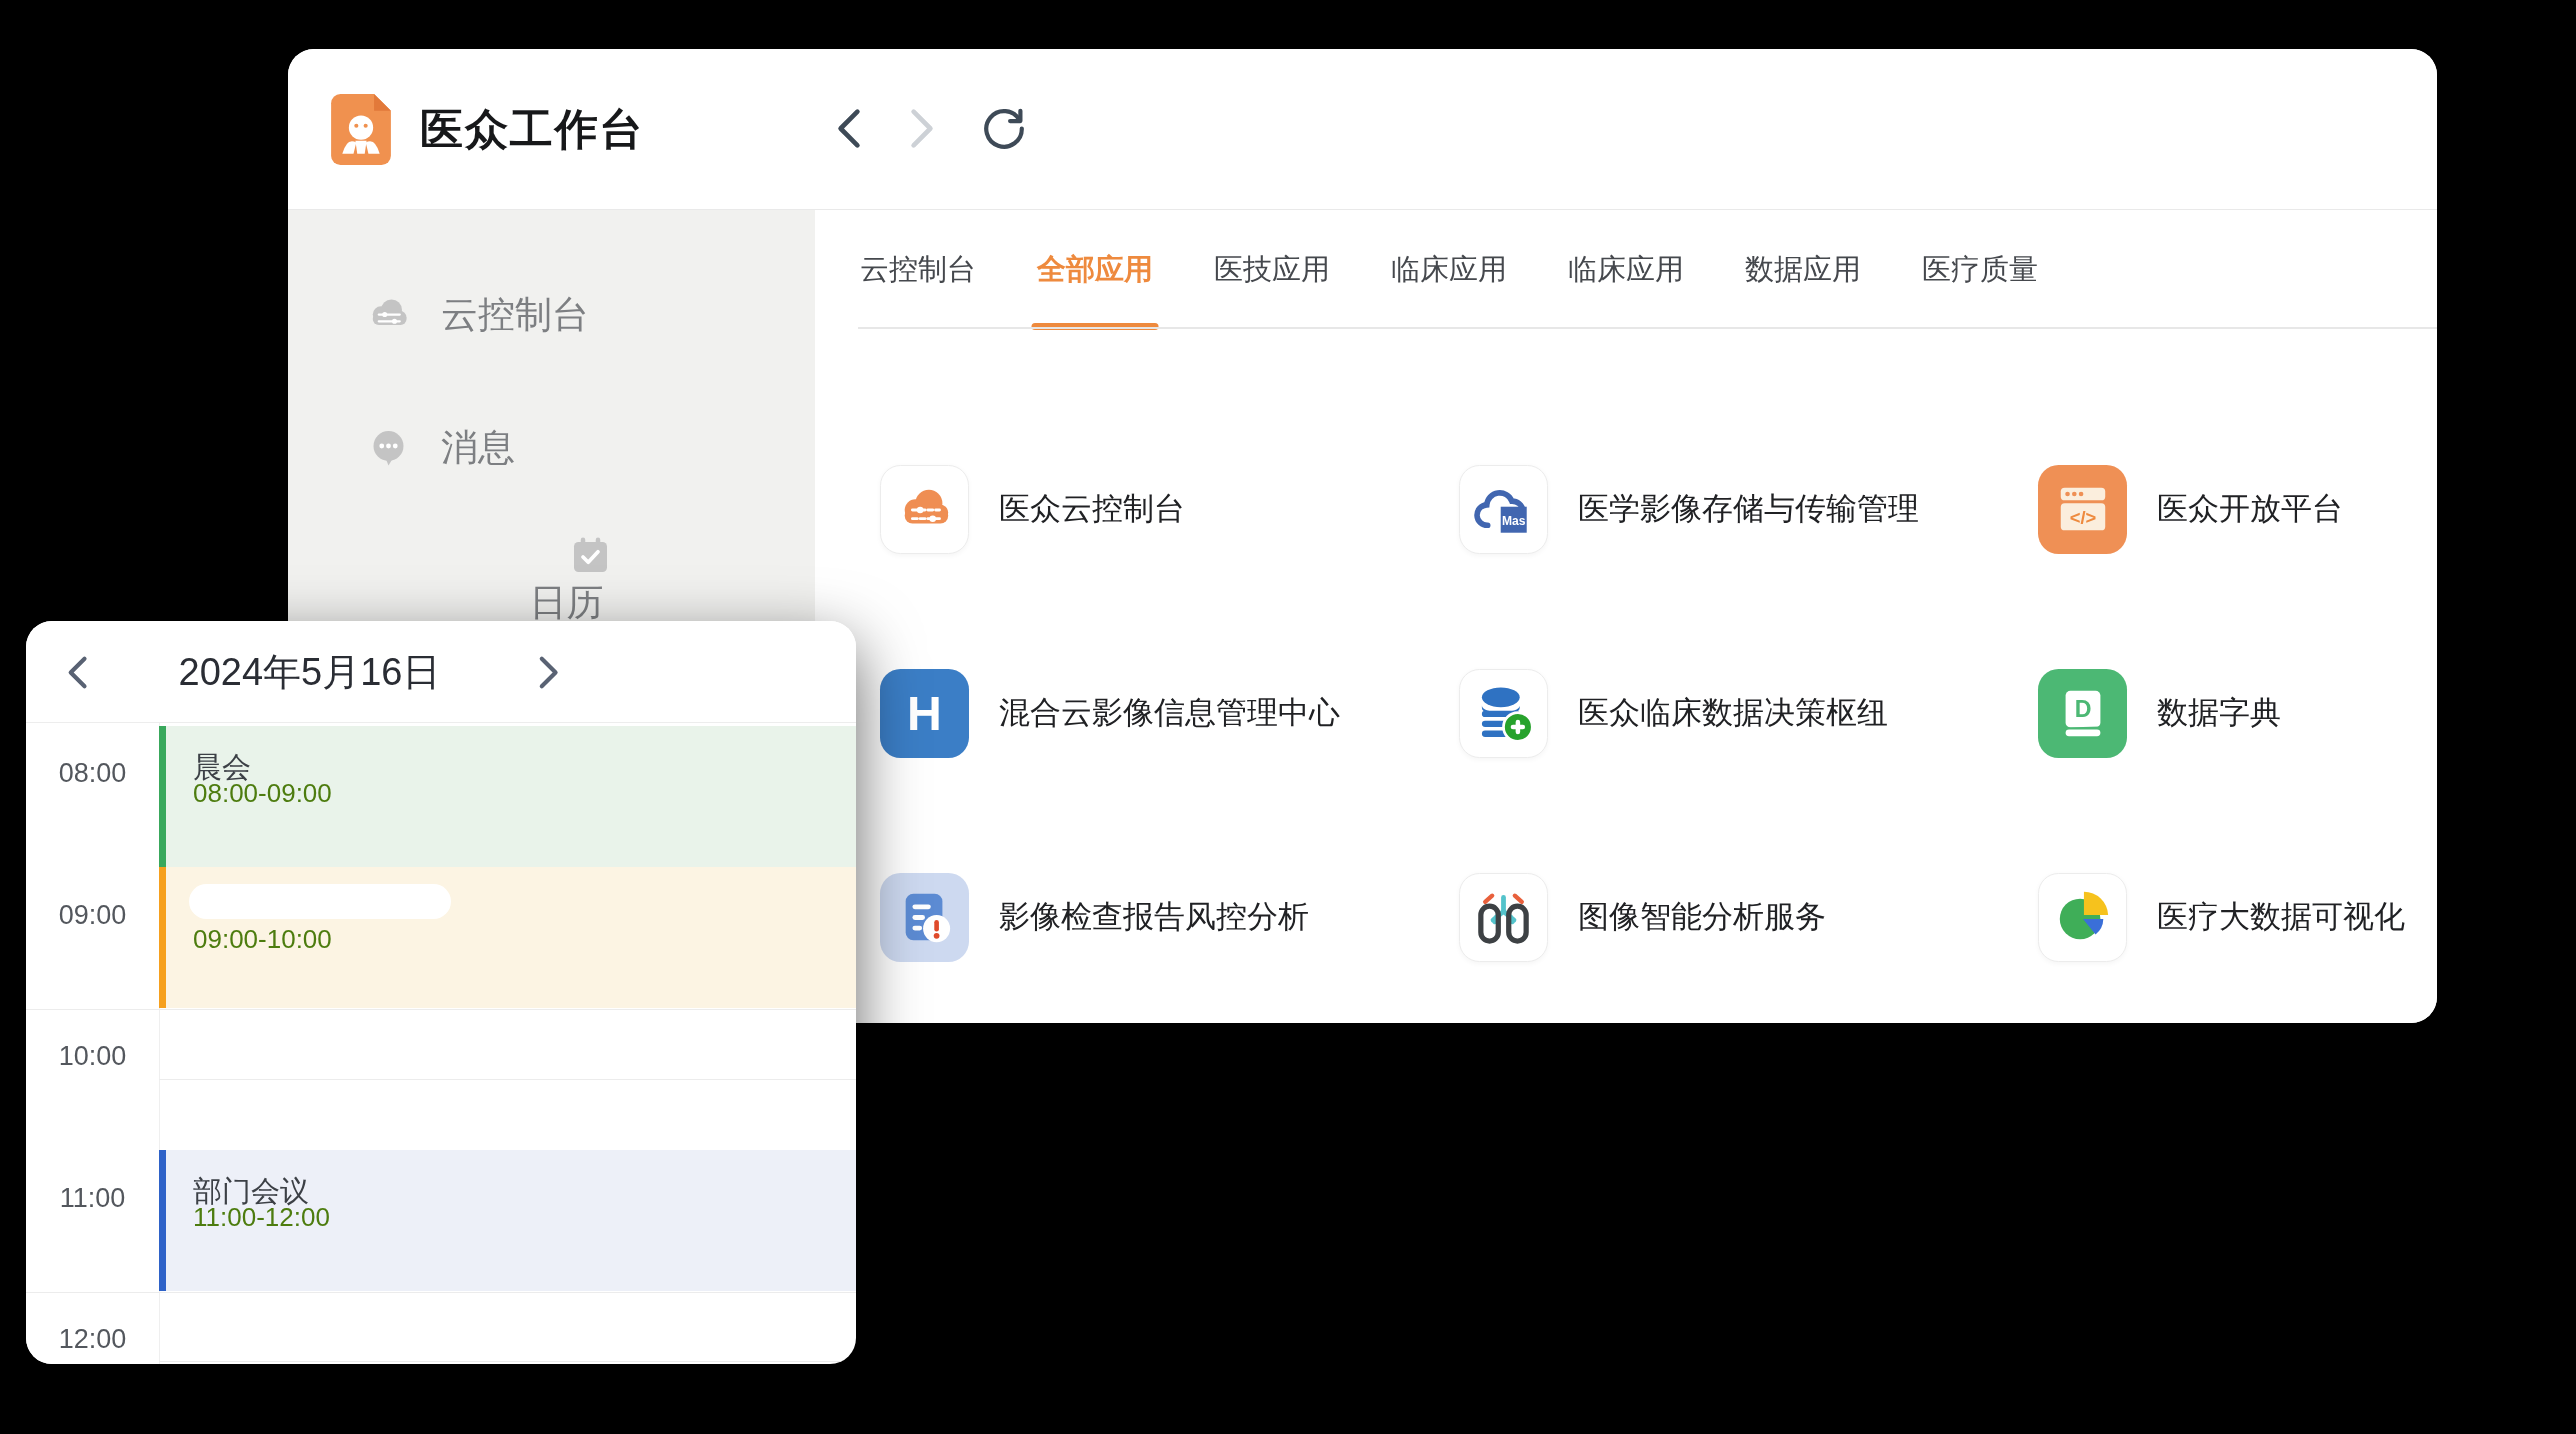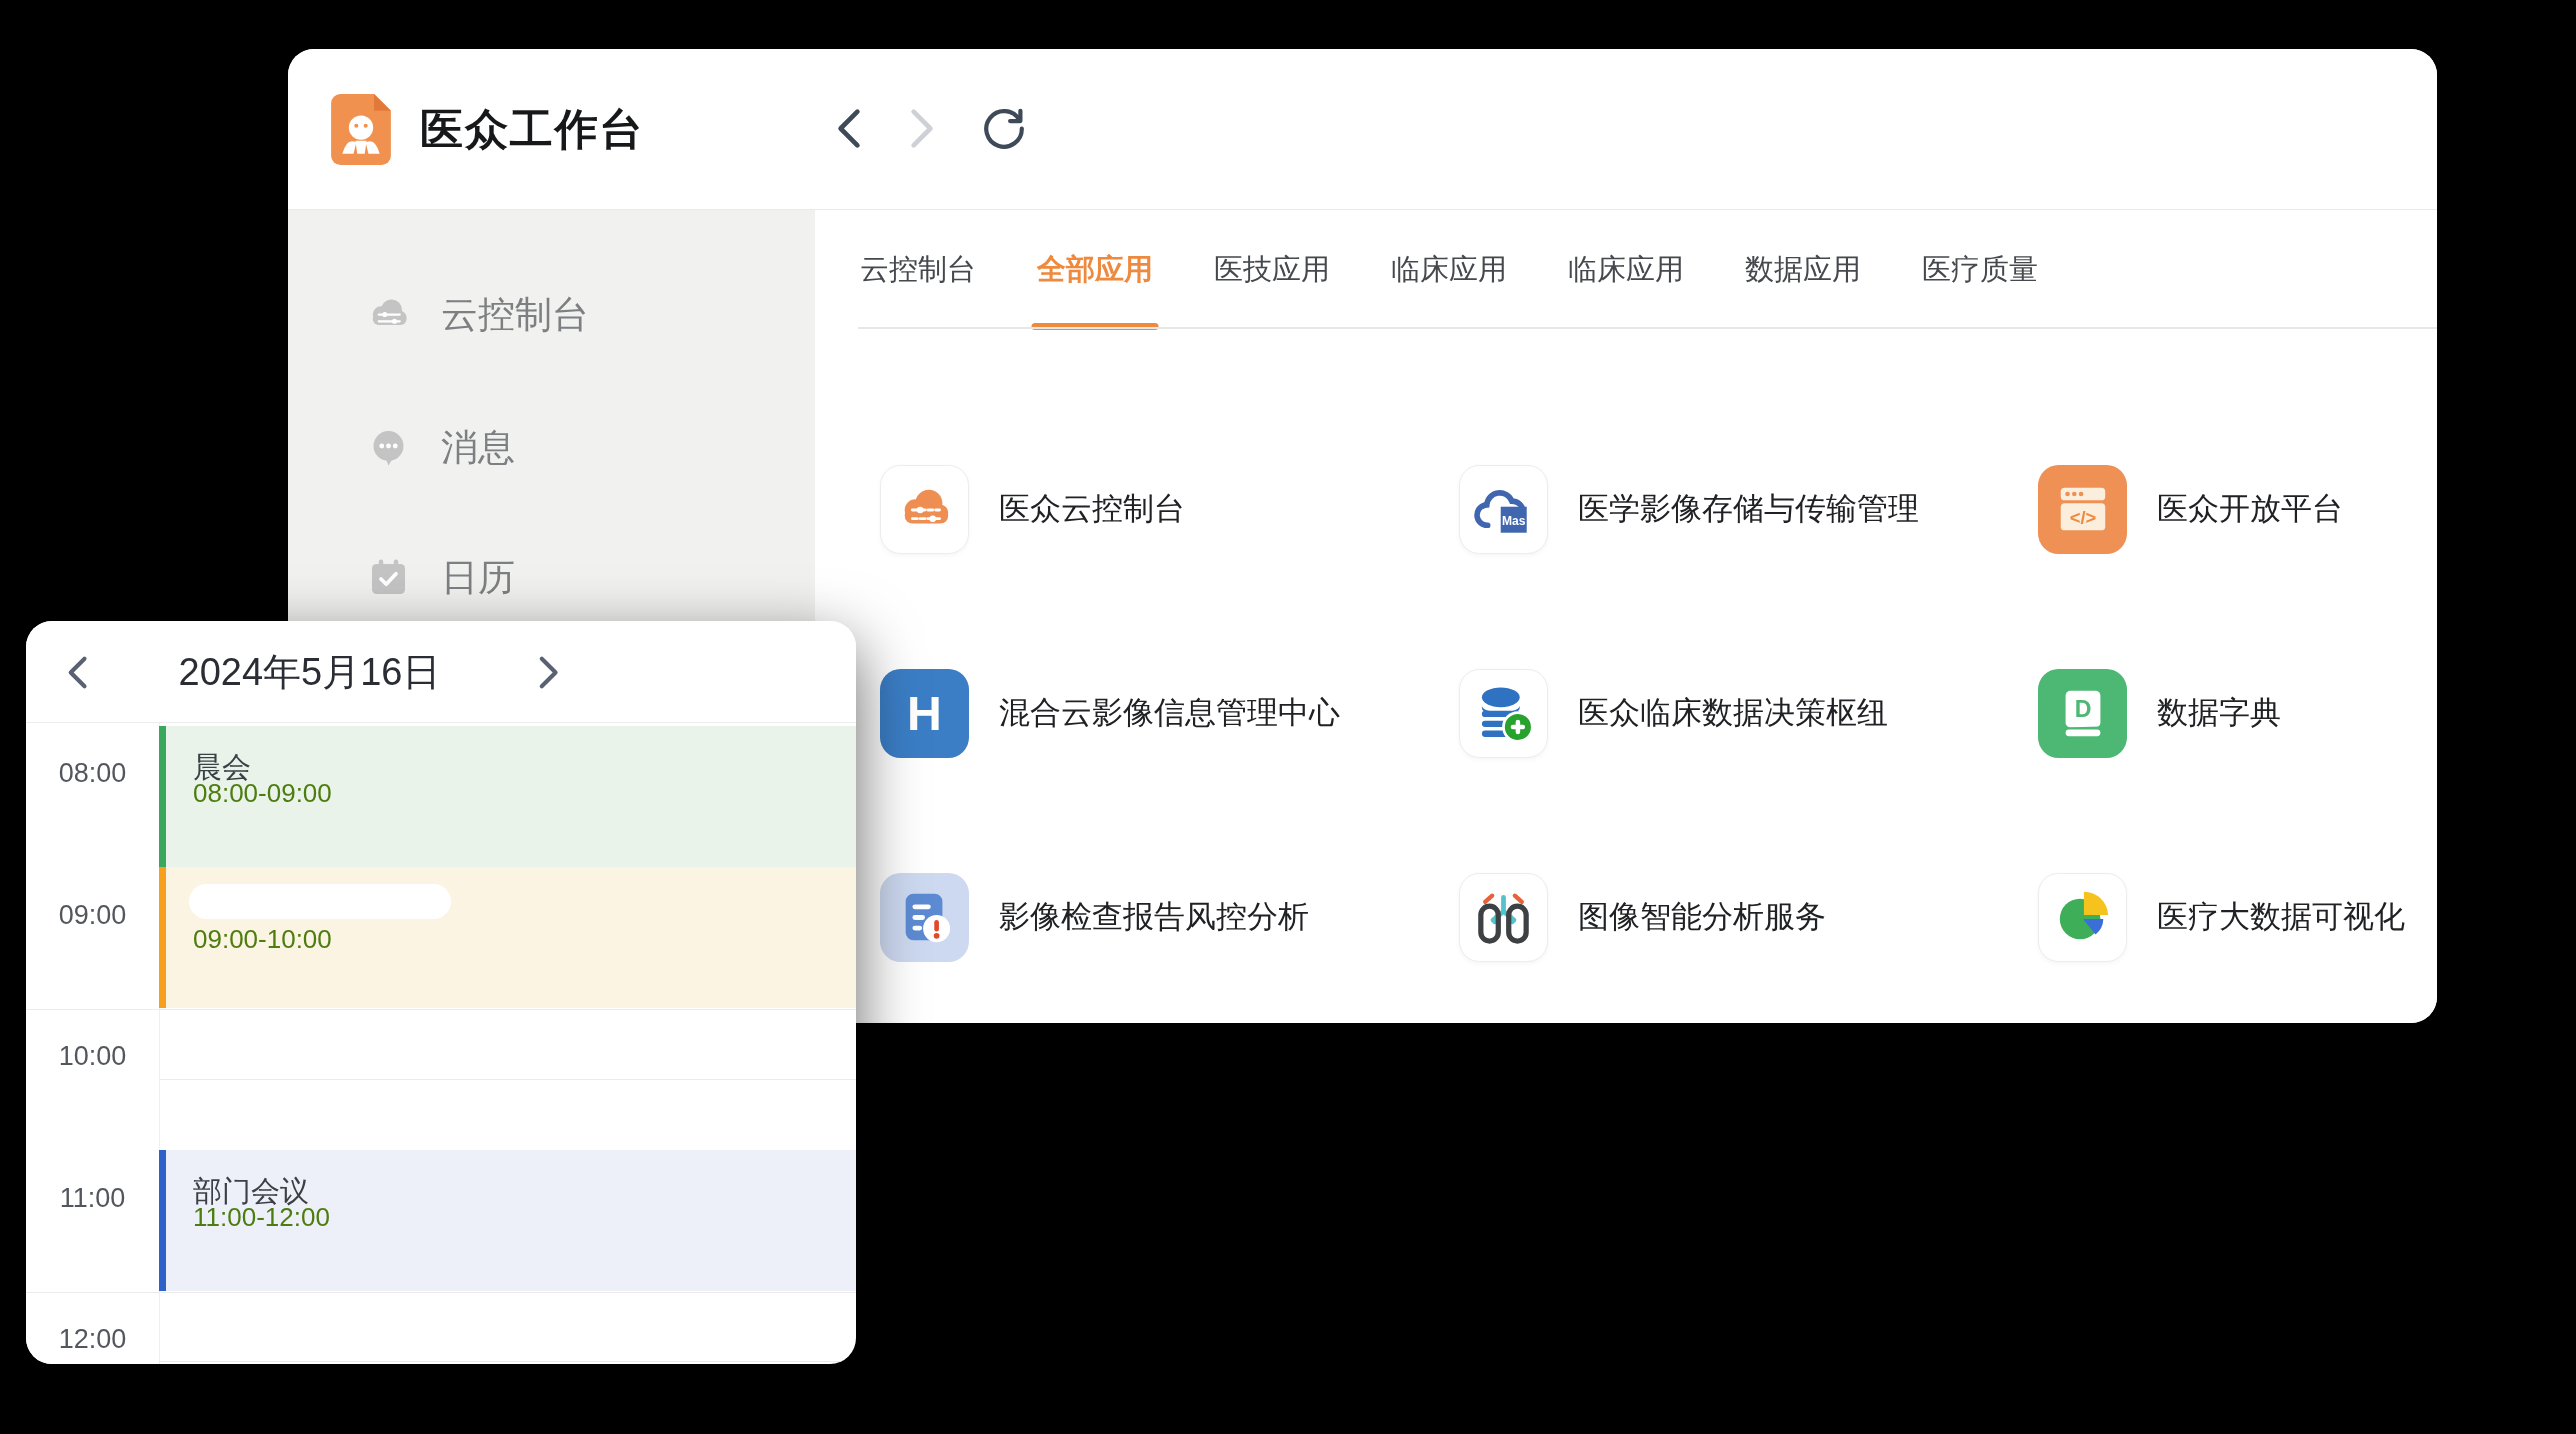--- a/index.html
+++ b/index.html
@@ -20,21 +20,21 @@
   .nav-back{left:538px;} .nav-fwd{left:611px;} .nav-refresh{left:694px;}
 
   .win-body{position:absolute;left:0;top:161px;right:0;bottom:0;display:flex;}
 
   
   .sidebar{position:relative;width:527px;background:#f1f1ef;flex:none;}
   .side-item{position:absolute;left:0;width:100%;height:89px;display:flex;
              align-items:center;cursor:pointer;}
   .side-item .sicon{margin-left:78px;width:45px;height:45px;flex:none;}
   .side-item .slabel{margin-left:30px;font-size:37px;color:#7d7f82;}
-  .si-0{top:60px;} .si-1{top:193px;} .si-2{top:323px;}
+  .si-0{top:60px;} .si-1{top:193px;} .si-2{top:323px;flex-direction:column;}
 
   
   .content{position:relative;flex:1;background:#fff;}
   .tabbar{position:absolute;left:0;top:0;right:0;height:119px;display:flex;
           align-items:center;padding-left:45px;gap:61px;box-sizing:border-box;}
   .tab-divider{position:absolute;left:43px;right:0;bottom:0;height:1.9px;background:#e7e7e7;}
   .tab{position:relative;font-size:29px;color:#45484d;height:100%;display:flex;
        align-items:center;cursor:pointer;white-space:nowrap;}
   .tab.active{color:#ee8a3e;font-weight:700;}
   .tab .underline{position:absolute;left:50%;transform:translateX(-50%);bottom:-0.9px;

